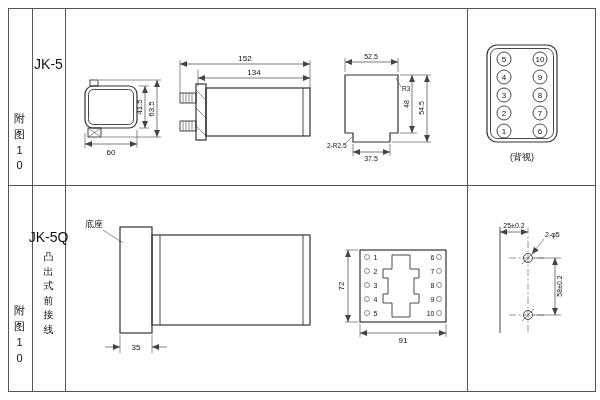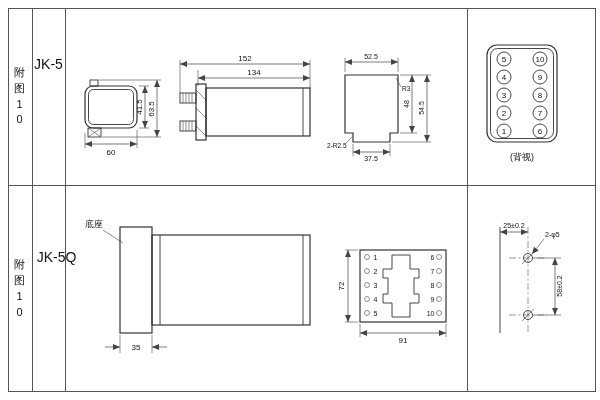--- a/index.html
+++ b/index.html
@@ -2,21 +2,21 @@
 <html><head>
 <meta charset="utf-8">
 <style>
   html,body{margin:0;padding:0;background:#fff;}
   .sheet{position:relative;width:600px;height:400px;background:#fff;font-family:"Liberation Sans",sans-serif;color:#111;overflow:hidden;}
   .frame{position:absolute;left:8px;top:8px;width:588px;height:384px;border:1px solid #555;box-sizing:border-box;}
   .vline{position:absolute;top:8px;width:1px;height:384px;background:#555;}
   .hline{position:absolute;left:8px;top:185px;width:588px;height:1px;background:#555;}
   .cell{position:absolute;display:flex;flex-direction:column;align-items:center;box-sizing:border-box;}
   .vtext{width:14px;word-break:break-all;text-align:center;line-height:1.45;}
-  .figcell{justify-content:center;font-size:11px;letter-spacing:1px;}
+  .figcell{justify-content:center;font-size:11px;letter-spacing:1px;margin-top:46px;}
   .typecell{font-size:10px;gap:5px;}
   .model{white-space:nowrap;font-size:14px;}
   svg{position:absolute;overflow:visible;}
   svg text{fill:#111;font-family:"Liberation Sans",sans-serif;}
   .ol{fill:none;stroke:#333;stroke-width:1.2;}
   .ol2{fill:none;stroke:#333;stroke-width:0.9;}
   .th{fill:none;stroke:#444;stroke-width:0.6;}
   .dim{fill:none;stroke:#444;stroke-width:0.7;}
   .cl{fill:none;stroke:#555;stroke-width:0.6;stroke-dasharray:7 2.5 2 2.5;}
   .t8{font-size:8px;}
@@ -37,22 +37,23 @@
 
   <div class="cell figcell" style="left:8px;top:8px;width:24px;height:177px;">
     <div class="vtext">附图10</div>
   </div>
   <div class="cell typecell" style="left:32px;top:8px;width:33px;height:177px;padding-top:48px;">
     <div class="model">JK-5</div>
   </div>
   <div class="cell figcell" style="left:8px;top:185px;width:24px;height:208px;">
     <div class="vtext">附图10</div>
   </div>
-  <div class="cell typecell" style="left:40px;top:185px;width:33px;height:208px;padding-top:64px;">
+  <div class="cell typecell" style="left:32px;top:185px;width:33px;height:208px;padding-top:44px;">
     <div class="model">JK-5Q</div>
+    <div class="vtext">凸出式前接线</div>
   </div>
 
   <svg style="left:65px;top:8px;" width="402" height="177" viewBox="0 0 402 177">
     <defs>
       <marker id="arrTM" markerUnits="userSpaceOnUse" markerWidth="8" markerHeight="6" refX="7" refY="3" orient="auto-start-reverse">
         <path d="M0,0 L7,3 L0,6 Z" fill="#444"></path>
       </marker>
     </defs>
 
     <g>

